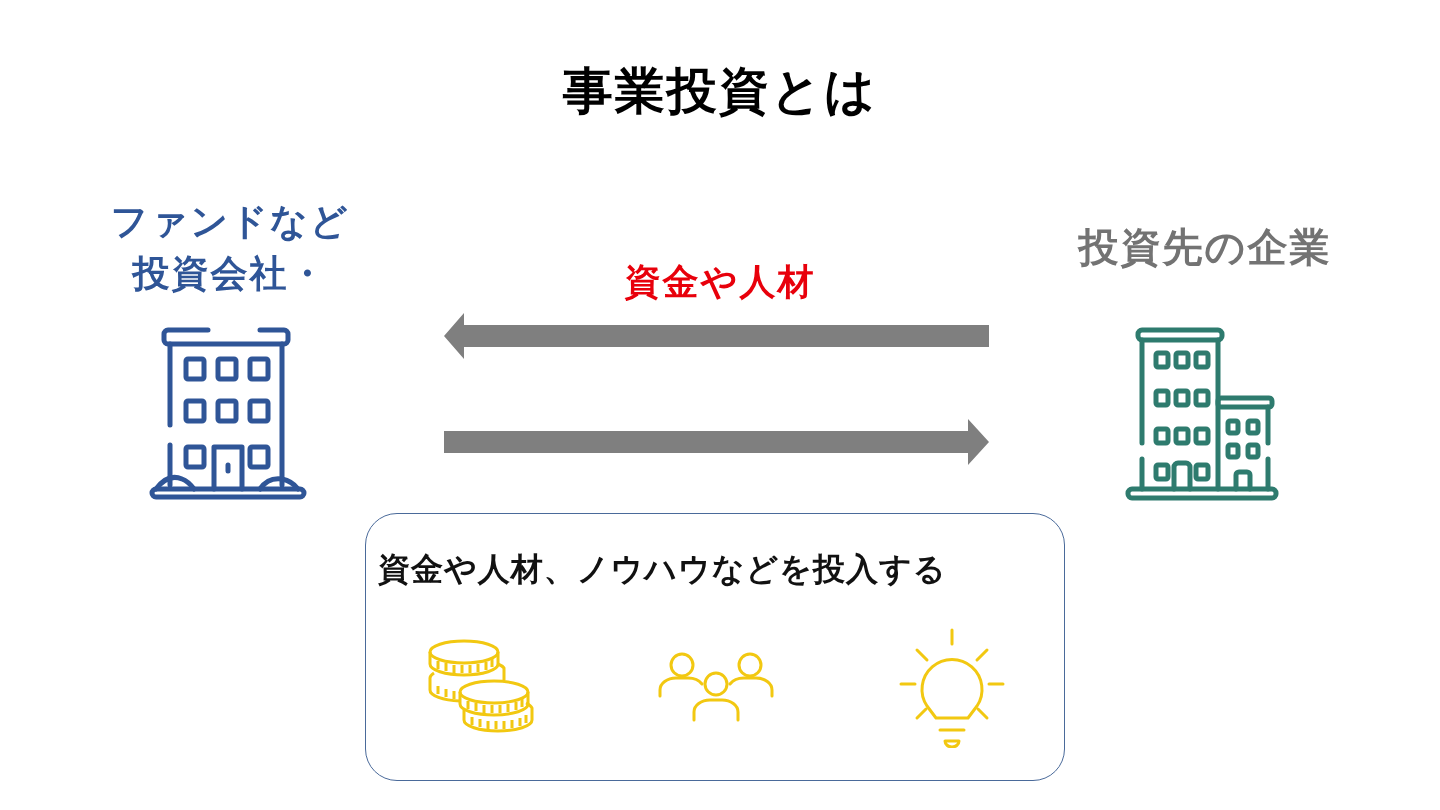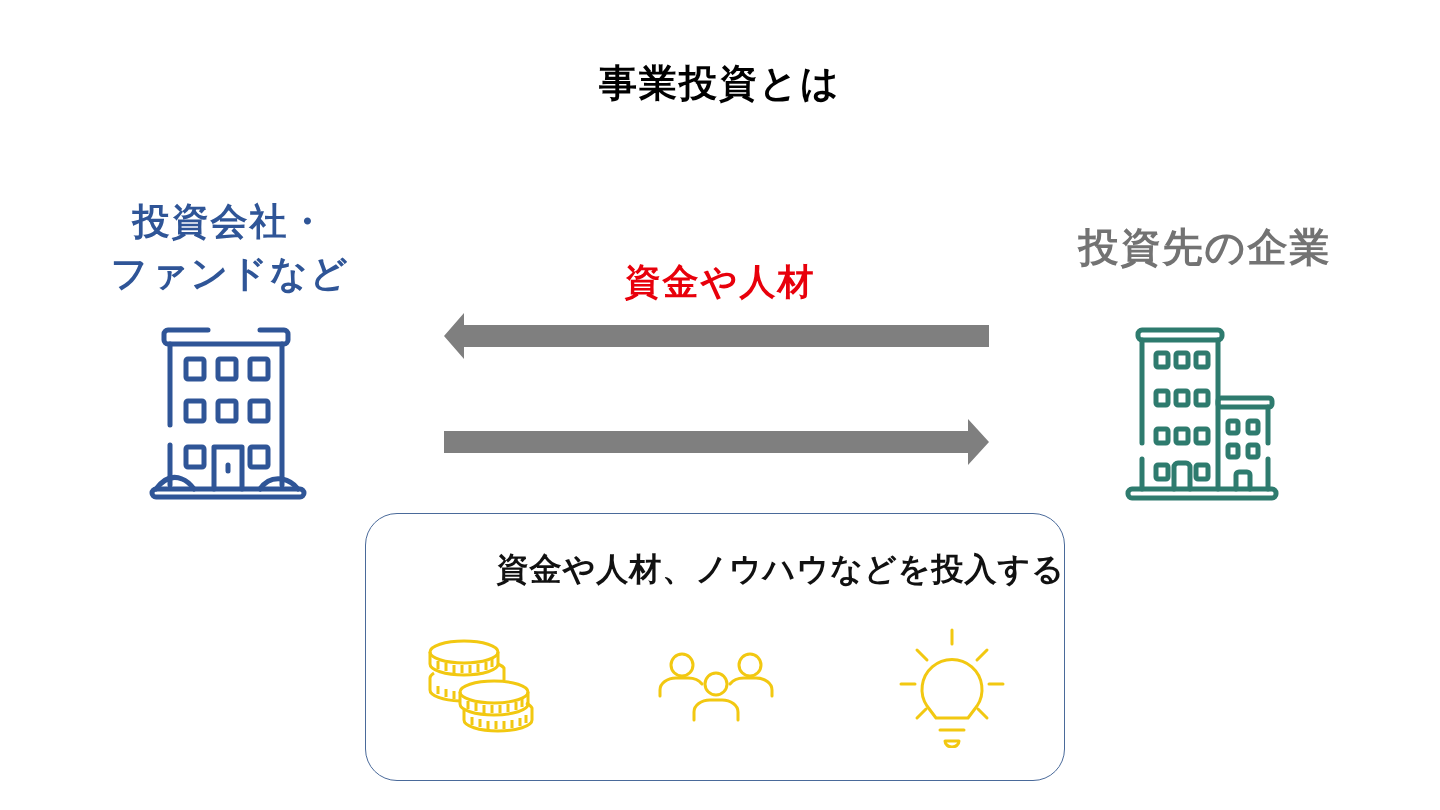--- a/index.html
+++ b/index.html
@@ -3,51 +3,51 @@
   <meta charset="utf-8">
   <style>
     html, body { margin:0; padding:0; }
     body {
       width:1440px; height:810px; background:#ffffff; position:relative; overflow:hidden;
       font-family: "DejaVu Sans", "Liberation Sans", sans-serif;
     }
     .abs { position:absolute; }
     .title {
       left:0; width:1440px; top:58px; text-align:center;
-      font-size:38px; font-weight:bold; color:#000; letter-spacing:2px;
+      font-size:50px; font-weight:bold; color:#000; letter-spacing:2px;
     }
     .left-label {
       left:80px; width:300px; top:196px; text-align:center;
       font-size:37px; font-weight:bold; color:#2f5597; line-height:52px; letter-spacing:2px;
     }
     .right-label {
       left:1040px; width:330px; top:220px; text-align:center;
       font-size:40px; font-weight:bold; color:#737373; letter-spacing:2px;
     }
     .profit-label {
       left:560px; width:320px; top:258px; text-align:center;
       font-size:36px; font-weight:bold; color:#e8000b; letter-spacing:2px;
     }
     .box {
       left:365px; top:513px; width:700px; height:268px;
       border:1.5px solid #4a6a9a; border-radius:32px; box-sizing:border-box; background:#fff;
     }
     .box-text {
-      left:365px; width:700px; top:548px; text-align:right;
-      font-size:32px; font-weight:bold; color:#111; letter-spacing:1px;
+      left:365px; width:700px; top:548px; text-align:left;
+      font-size:32px; font-weight:bold; color:#111; letter-spacing:1px;padding-left:13px;
     }
   </style>
 </head>
 <body>
 
 <div class="abs title">事業投資とは</div>
 
 <div class="abs left-label">
+  <div>ファンドなど</div>
   <div>投資会社・</div>
-  <div>ファンドなど</div>
 </div>
 <div class="abs" style="left:148px; top:325px; width:160px; height:178px;">
   <svg width="160" height="178" viewBox="0 0 160 178" fill="none" stroke="#2f5597" stroke-width="5" stroke-linecap="round" stroke-linejoin="round">
     <path d="M60 5 H20 a4 4 0 0 0 -4 4 v6 a4 4 0 0 0 4 4 H136 a4 4 0 0 0 4 -4 v-6 a4 4 0 0 0 -4 -4 H112"></path>
     <path d="M22 19 V100"></path>
     <path d="M22 120 V160"></path>
     <path d="M134 19 V160"></path>
     <rect x="38" y="34" width="18" height="20" rx="2"></rect>
     <rect x="70" y="34" width="18" height="20" rx="2"></rect>
     <rect x="102" y="34" width="18" height="20" rx="2"></rect>

